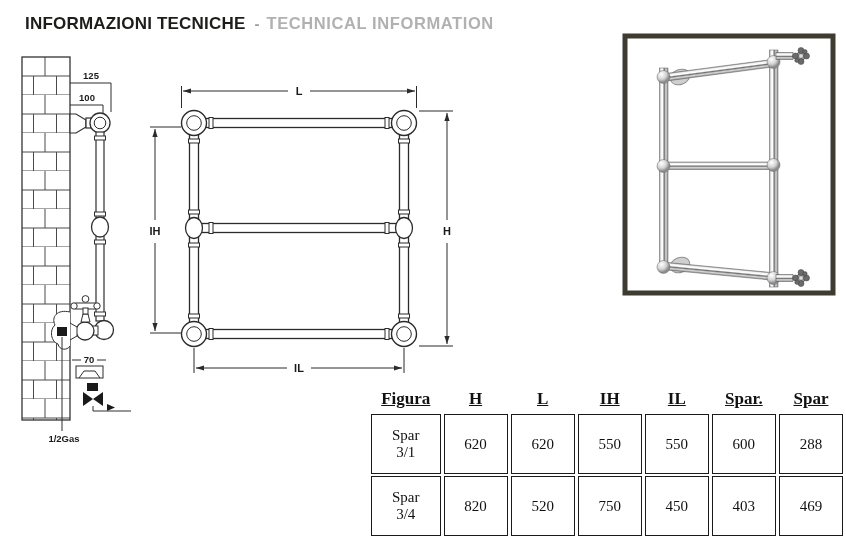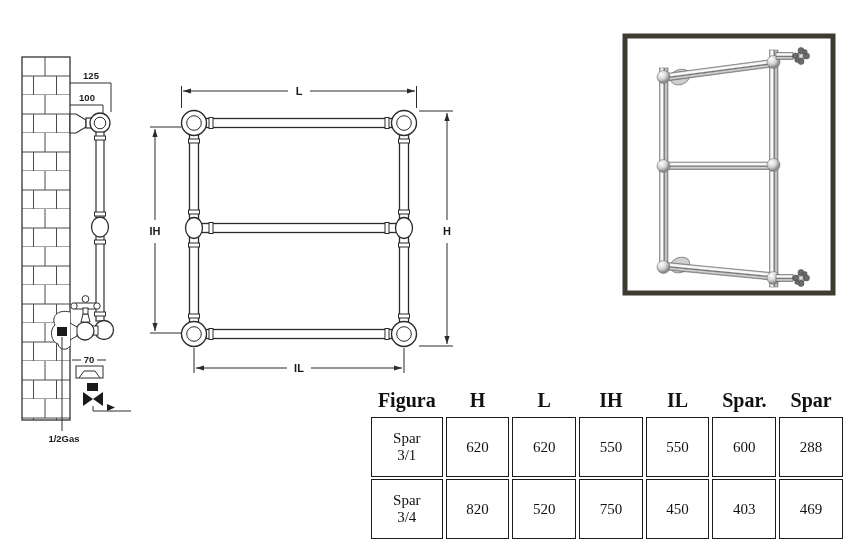--- a/index.html
+++ b/index.html
@@ -7,31 +7,34 @@
           font-family:"Liberation Sans",sans-serif;}
   .titlebar{position:absolute;left:25px;top:14px;white-space:nowrap;}
   .title-primary{font:bold 17px "Liberation Sans",sans-serif;color:#1d1d1b;letter-spacing:.2px;}
   .title-sep{font:bold 15px "Liberation Sans",sans-serif;color:#9d9d9d;margin:0 7px 0 9px;}
   .title-secondary{font:bold 16.5px "Liberation Sans",sans-serif;color:#b1b1b1;letter-spacing:.6px;}
   .drawing{position:absolute;left:0;top:0;}
   .dim{font:bold 9.5px "Liberation Sans",sans-serif;fill:#1a1a1a;stroke:none;}
   .dimBig{font:bold 11px "Liberation Sans",sans-serif;fill:#1a1a1a;stroke:none;}
   .spec-table{position:absolute;left:368px;top:386px;border-spacing:3px 2px;
               font-family:"Liberation Serif",serif;color:#111;}
-  .spec-table th{font-weight:bold;font-size:20px;padding:1px 0 3px 0;text-align:center;}
+  .spec-table th{font-weight:bold;font-size:17px;padding:1px 0 3px 0;text-align:center;text-decoration:underline;}
   .spec-table td{border:1.6px solid #1a1a1a;text-align:center;font-size:15px;
                  height:27px;padding:12px;background:#fff;}
   .spec-table th:first-child,.spec-table td:first-child{width:64px;}
   .spec-table th:not(:first-child),.spec-table td:not(:first-child){width:58px;}
 </style>
 </head>
 <body>
 
 <div class="canvas">
 
+  <div class="titlebar">
+    <span class="title-primary">INFORMAZIONI TECNICHE</span><span class="title-sep">-</span><span class="title-secondary">TECHNICAL INFORMATION</span>
+  </div>
 
   <svg class="drawing" width="846" height="554" viewBox="0 0 846 554">
     <defs>
       <pattern id="bricks" x="22" y="57" width="46" height="38" patternUnits="userSpaceOnUse">
         <rect width="46" height="38" fill="#ffffff"></rect>
         <path d="M0,19 H46 M0,38 H46 M23,0 V19 M11.5,19 V38 M34.5,19 V38" stroke="#4a4a4a" stroke-width="1" fill="none"></path>
       </pattern>
       <linearGradient id="chromeX" x1="0" y1="0" x2="1" y2="0">
         <stop offset="0" stop-color="#9e9e9e"></stop>
           <stop offset=".18" stop-color="#f2f2f2"></stop>

